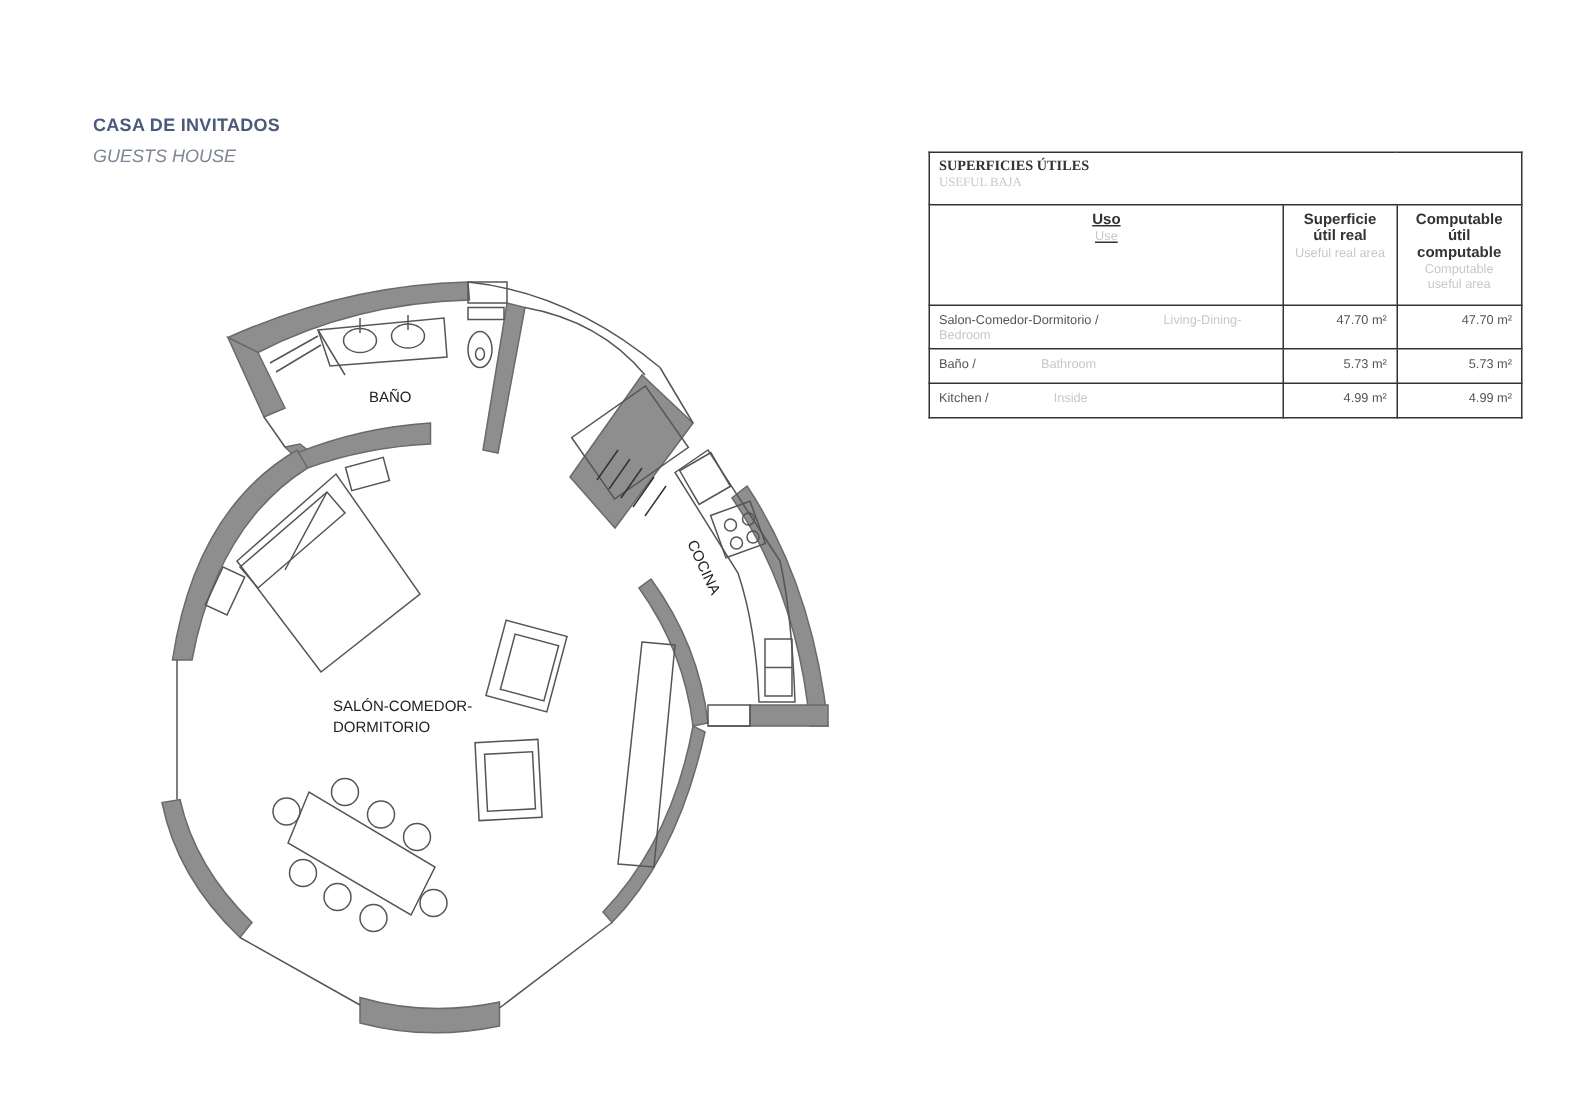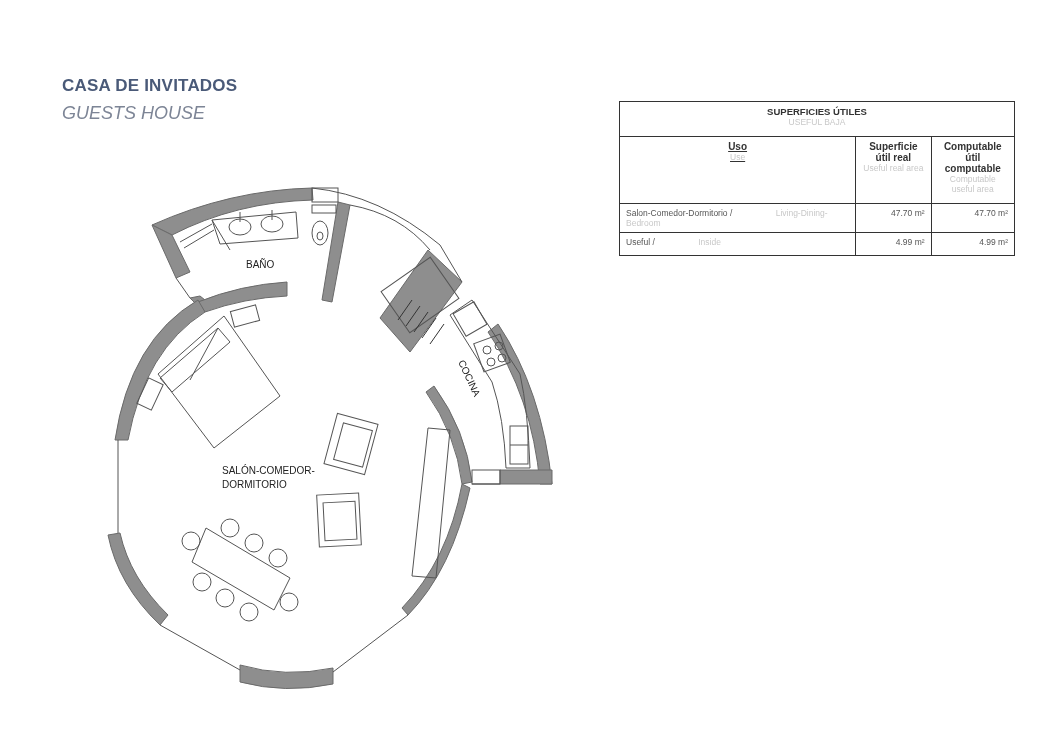--- a/index.html
+++ b/index.html
@@ -1,33 +1,33 @@
 <!DOCTYPE html>
 <html><head>
 <meta charset="utf-8">
 <style>
   html, body { margin: 0; padding: 0; }
   body {
     width: 1062px; height: 740px; background: #ffffff; position: relative; overflow: hidden;
     font-family: "Liberation Sans", sans-serif;
   }
   .title-block { position: absolute; left: 62px; top: 76px; }
-  .title-main { font-size: 17px; font-weight: bold; color: #4a5a78; letter-spacing: 0.2px; }
-  .title-sub { font-size: 18px; font-style: italic; color: #7d8596; margin-top: 7px; }
+  .title-main { font-size: 12px; font-weight: bold; color: #4a5a78; letter-spacing: 0.2px; }
+  .title-sub { font-size: 12px; font-style: italic; color: #7d8596; margin-top: 7px; }
 
   .plan { position: absolute; left: 0; top: 0; width: 620px; height: 740px; }
 
   table.areas {
     position: absolute; left: 619px; top: 101px; width: 396px;
     border-collapse: collapse; font-size: 9px; color: #333;
   }
   table.areas td, table.areas th {
     border: 1.5px solid #333; padding: 4px 6px; vertical-align: top;
   }
-  .hdr-title { text-align: center; font-weight: bold; font-size: 9.5px; padding: 6px 4px 8px 4px; height: 26px; }
+  .hdr-title { font-weight: bold; font-size: 9.5px; padding: 6px 4px 8px 4px; height: 26px; font-family: Liberation Serif, serif; }
   .en { color: #c8c8c8; font-weight: normal; font-style: normal; display: block; font-size: 8.5px; }
   .en-inline { color: #c8c8c8; margin-left: 41px; }
   .colhead { font-weight: bold; font-size: 10px; text-align: center; height: 58px; }
   .colhead.left { text-align: center; text-decoration: underline; }
   .num { text-align: right; font-size: 8.5px; color: #555; }
   .row-label { font-size: 8.5px; color: #555; }
   .total-label { font-weight: bold; font-size: 10px; color: #222; }
   .total-num { font-weight: bold; font-size: 10px; text-align: center; color: #222; }
   tr.data td { height: 14px; }
   tr.total td { height: 24px; }
@@ -162,18 +162,23 @@
       <span>Computable útil computable</span>
       <span class="en">Computable useful area</span>
     </td>
   </tr>
   <tr class="data">
     <td class="row-label"><span>Salon-Comedor-Dormitorio / </span><span class="en-inline">Living-Dining-Bedroom</span></td>
     <td class="num">47.70  m²</td>
     <td class="num">47.70  m²</td>
   </tr>
   <tr class="data">
-    <td class="row-label"><span>Useful / </span><span class="en-inline">Inside</span></td>
+    <td class="row-label"><span>Baño / </span><span class="en-inline">Bathroom</span></td>
+    <td class="num">5.73 m²</td>
+    <td class="num">5.73 m²</td>
+  </tr>
+  <tr class="data">
+    <td class="row-label"><span>Kitchen / </span><span class="en-inline">Inside</span></td>
     <td class="num">4.99 m²</td>
     <td class="num">4.99 m²</td>
   </tr>
 </tbody>
   </table>
 
 </body></html>

